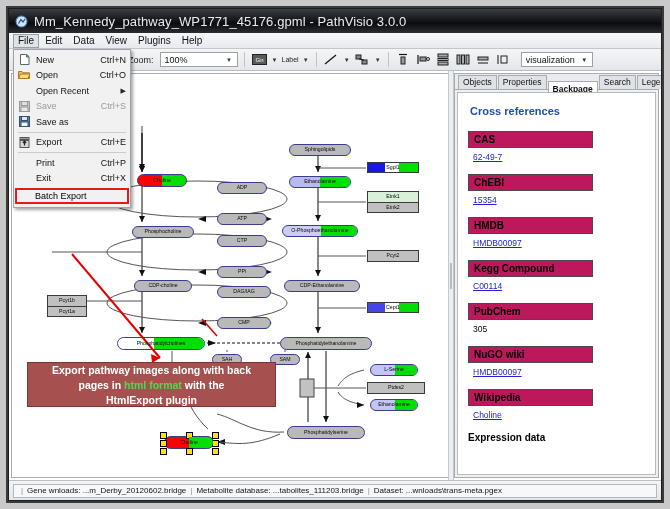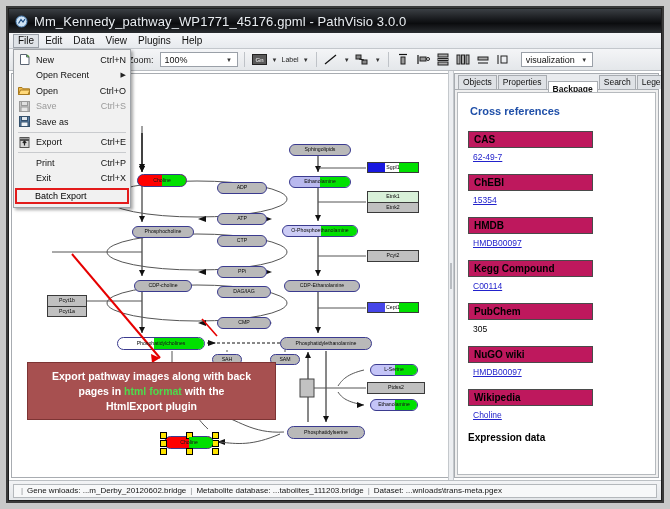--- a/index.html
+++ b/index.html
@@ -103,22 +103,22 @@
   .dd-sub{font-size:7px;color:#222;margin-left:4px;}
   .dd-sep{height:1px;background:#c9cbce;margin:2px 4px;}
   .dd-highlight{border:2px solid #e31b1b;background:#f1f1f1;margin:2px 1px 1px 1px;
       height:16px;display:flex;align-items:center;box-sizing:border-box;}
   .dd-highlight .dd-lbl{padding-left:18px;font-size:9px;}
 
   
   .cv{position:absolute;left:0;top:0;width:100%;height:100%;}
   .cv svg{position:absolute;left:0;top:0;}
 
-  .callout{position:absolute;left:15px;top:288px;width:249px;height:58px;
-      background:#a75050;border:1px solid #7d3434;display:flex;align-items:center;
+  .callout{position:absolute;left:15px;top:288px;width:249px;height:45px;
+      background:#a75050;border:1px solid #7d3434;display:flex;align-items:flex-start;
       justify-content:center;text-align:center;z-index:25;box-sizing:border-box;}
   .callout-text{color:#fff;font-size:10.5px;font-weight:bold;line-height:15px;
       font-family:"Liberation Sans",sans-serif;padding:0 6px;}
   .callout-text .hl{color:#4ddb4d;}
 
   .node{position:absolute;box-sizing:border-box;display:flex;align-items:center;
       justify-content:center;font-size:5.2px;color:#000;text-align:center;
       font-family:"Liberation Sans",sans-serif;line-height:1;}
   .metab{border:1px solid #3b3b8f;border-radius:8px;background:#b9b9b9;overflow:hidden;}
   .gene{border:1.5px solid #3a3a3a;background:#c0c0c0;}
@@ -502,33 +502,33 @@
           <svg width="11" height="11" viewBox="0 0 11 11">
               <path d="M1.5 0.5 h6 l2.5 2.5 v7.5 h-8.5 z" fill="#fff" stroke="#5a6472"></path>
               <path d="M7.5 0.5 v2.5 h2.5" fill="#dde3ea" stroke="#5a6472"></path>
               <path d="M8 1 l2 2" stroke="#4f8f3e" stroke-width="1.4"></path>
             </svg>
         </span>
         <span class="dd-lbl">New</span>
         <span class="dd-acc">Ctrl+N</span>
       </div>
       <div class="dd-row">
-        <span class="dd-ico"></span>
-        <span class="dd-lbl">Open Recent</span>
-        <span class="dd-sub">▶</span>
-      </div>
-      <div class="dd-row">
         <span class="dd-ico">
           <svg width="12" height="10" viewBox="0 0 12 10">
               <path d="M0.5 8.5 v-7 h3.5 l1 1.3 h6.5 v5.7 z" fill="#f0bd4e" stroke="#a8791f"></path>
               <path d="M0.5 8.5 l2 -4.5 h9.5 l-2 4.5 z" fill="#ffd97a" stroke="#a8791f"></path>
             </svg>
         </span>
         <span class="dd-lbl">Open</span>
         <span class="dd-acc">Ctrl+O</span>
+      </div>
+      <div class="dd-row">
+        <span class="dd-ico"></span>
+        <span class="dd-lbl">Open Recent</span>
+        <span class="dd-sub">▶</span>
       </div>
       <div class="dd-row disabled">
         <span class="dd-ico">
           <svg width="11" height="11" viewBox="0 0 11 11">
               <rect x="0.5" y="0.5" width="10" height="10" fill="#c6c6c6" stroke="#9a9a9a"></rect>
               <rect x="2.5" y="0.5" width="6" height="4" fill="#e0e0e0" stroke="#9a9a9a"></rect>
               <rect x="2" y="6" width="7" height="4.5" fill="#e6e6e6" stroke="#9a9a9a"></rect>
             </svg>
         </span>
         <span class="dd-lbl">Save</span>

